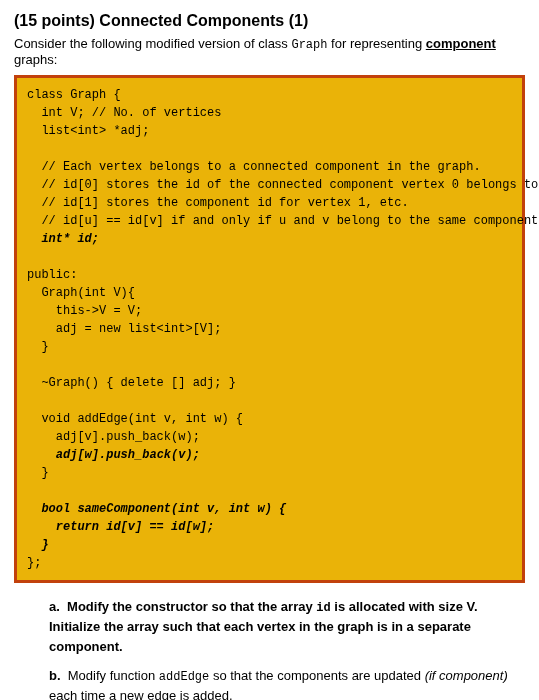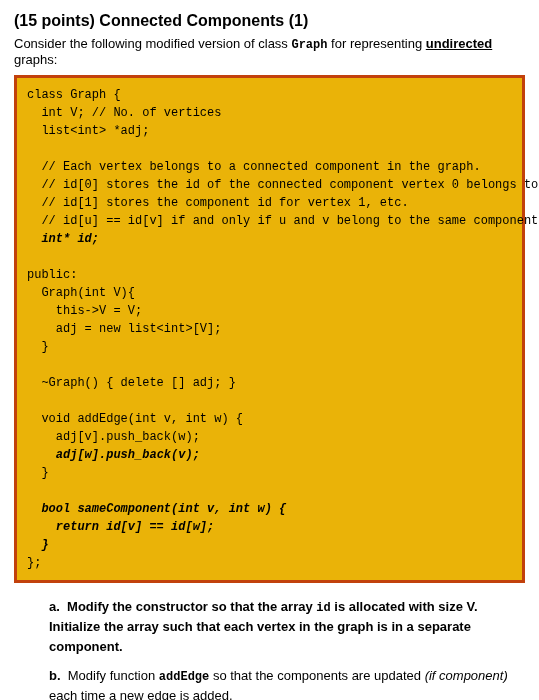--- a/index.html
+++ b/index.html
@@ -39,34 +39,33 @@
     }
     .sub-question {
       margin-left: 35px;
       margin-bottom: 10px;
       font-size: 13px;
       line-height: 1.5;
     }
     code.inline {
       font-family: 'Courier New', Courier, monospace;
       font-size: 12px;
-      font-weight: bold;
     }
   </style>
 </head>
 <body>
 
 <div>
 
   <div class="problem-title">
     <span>(15 points) Connected Components (1)</span>
   </div>
 
   <div class="intro-text">
-    Consider the following modified version of class <code class="inline">Graph</code> for representing <strong><u>undirected</u></strong> graphs:
+    Consider the following modified version of class <code class="inline">Graph</code> for representing <strong><u>component</u></strong> graphs:
   </div>
 
   <div class="code-block"><span>class Graph {
   int V; // No. of vertices
   list&lt;int&gt; *adj;
 
   // Each vertex belongs to a connected component in the graph.
   // id[0] stores the id of the connected component vertex 0 belongs to,
   // id[1] stores the component id for vertex 1, etc.
   // id[u] == id[v] if and only if u and v belong to the same component

